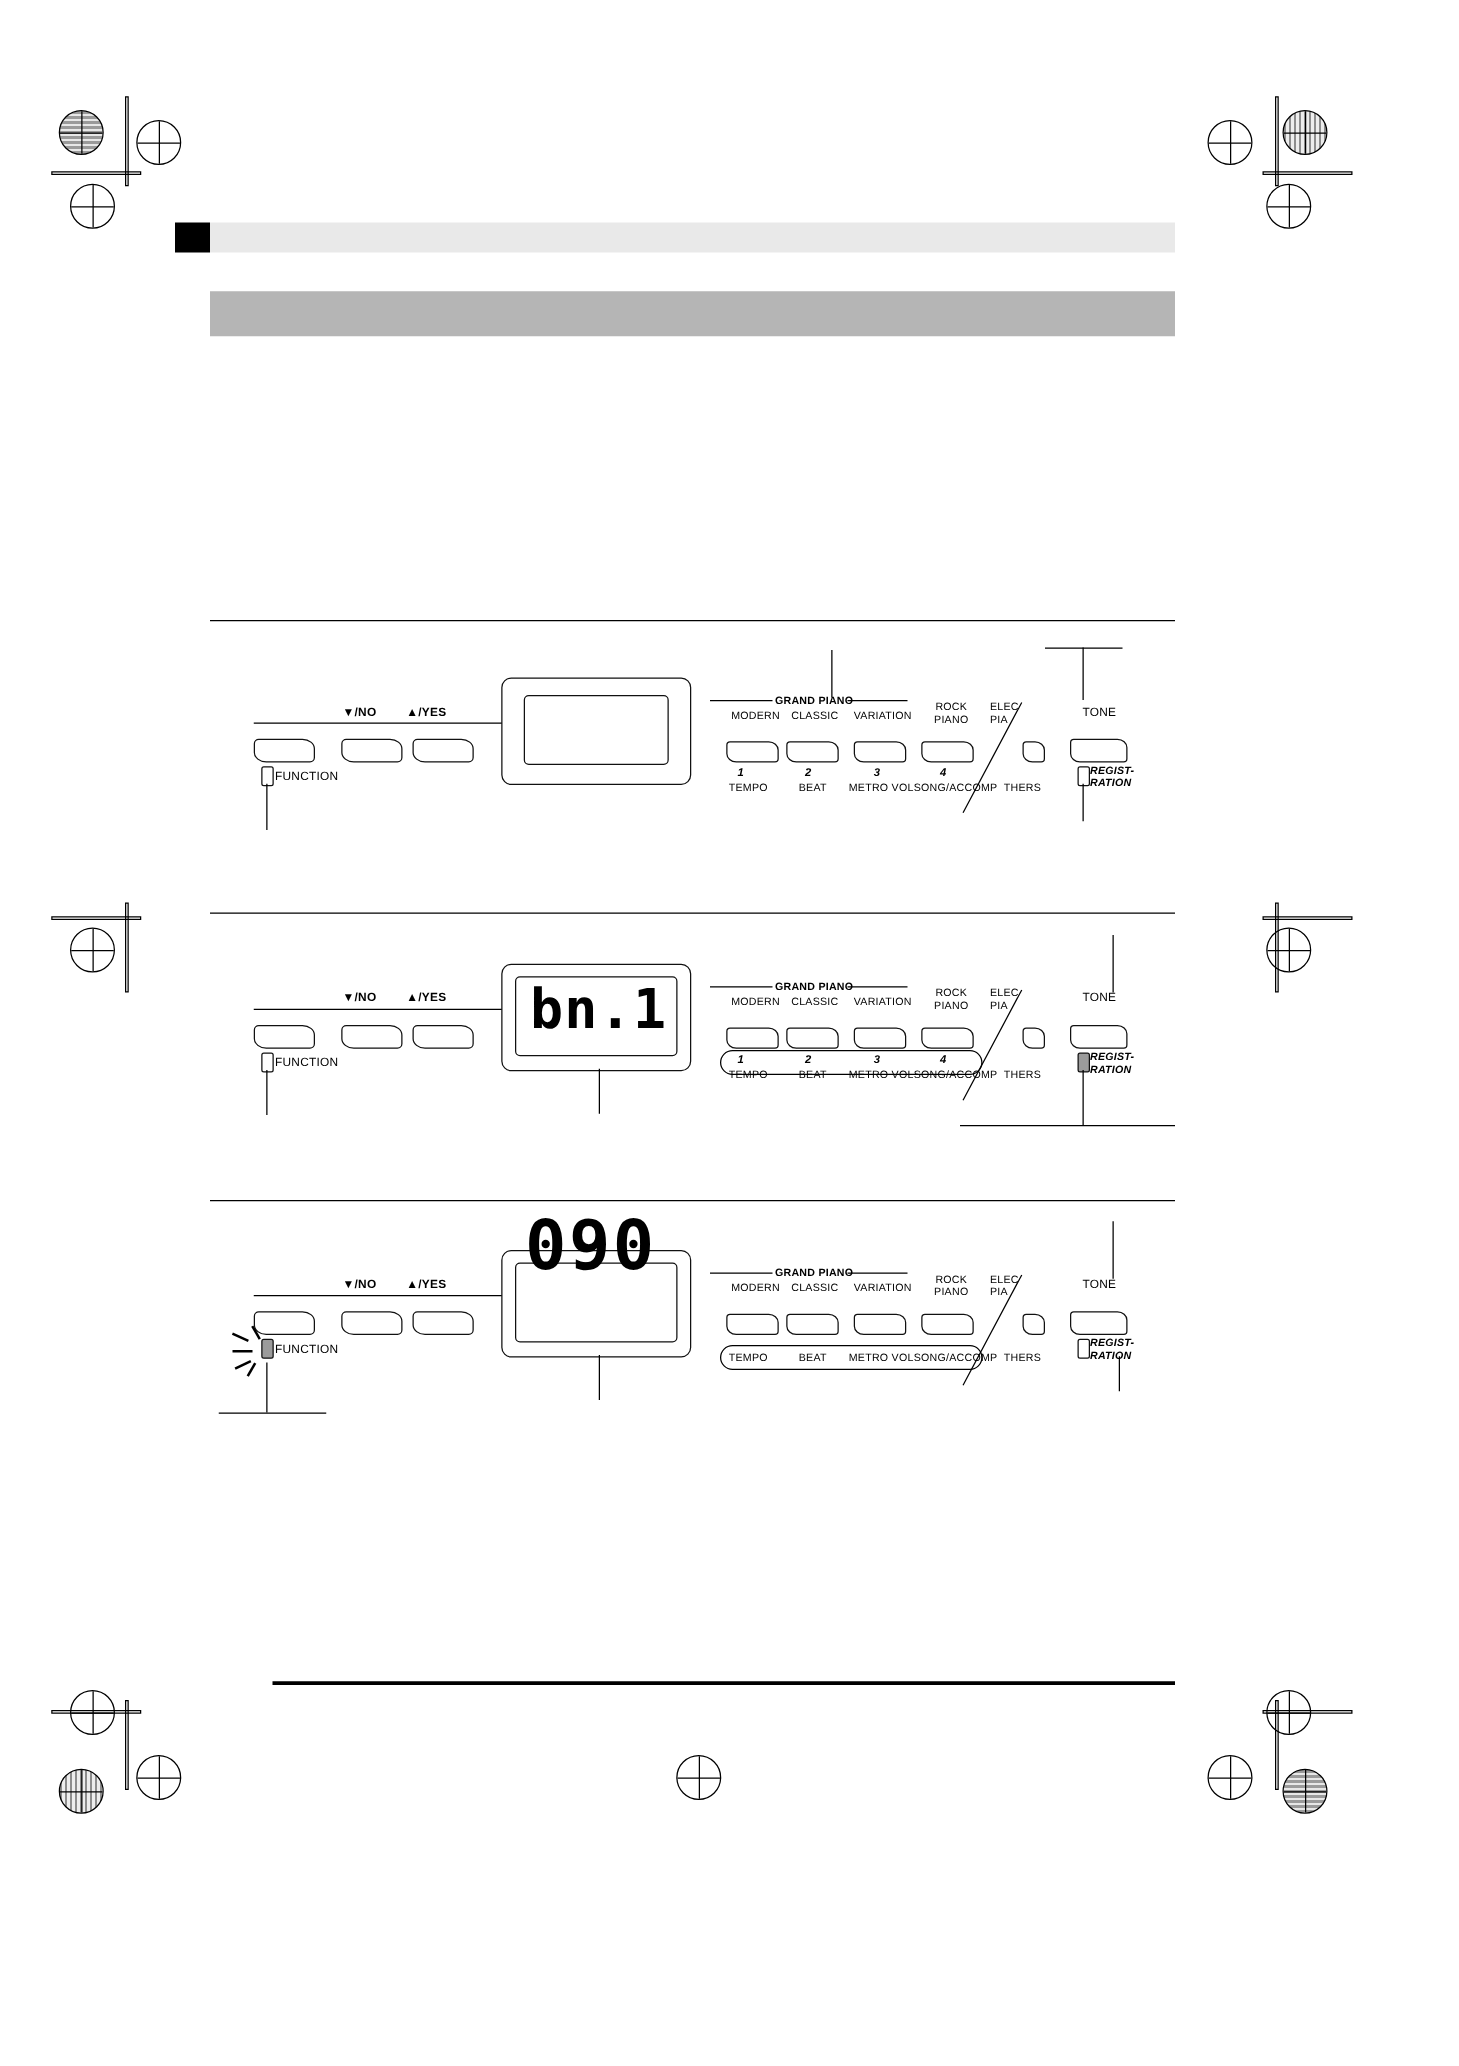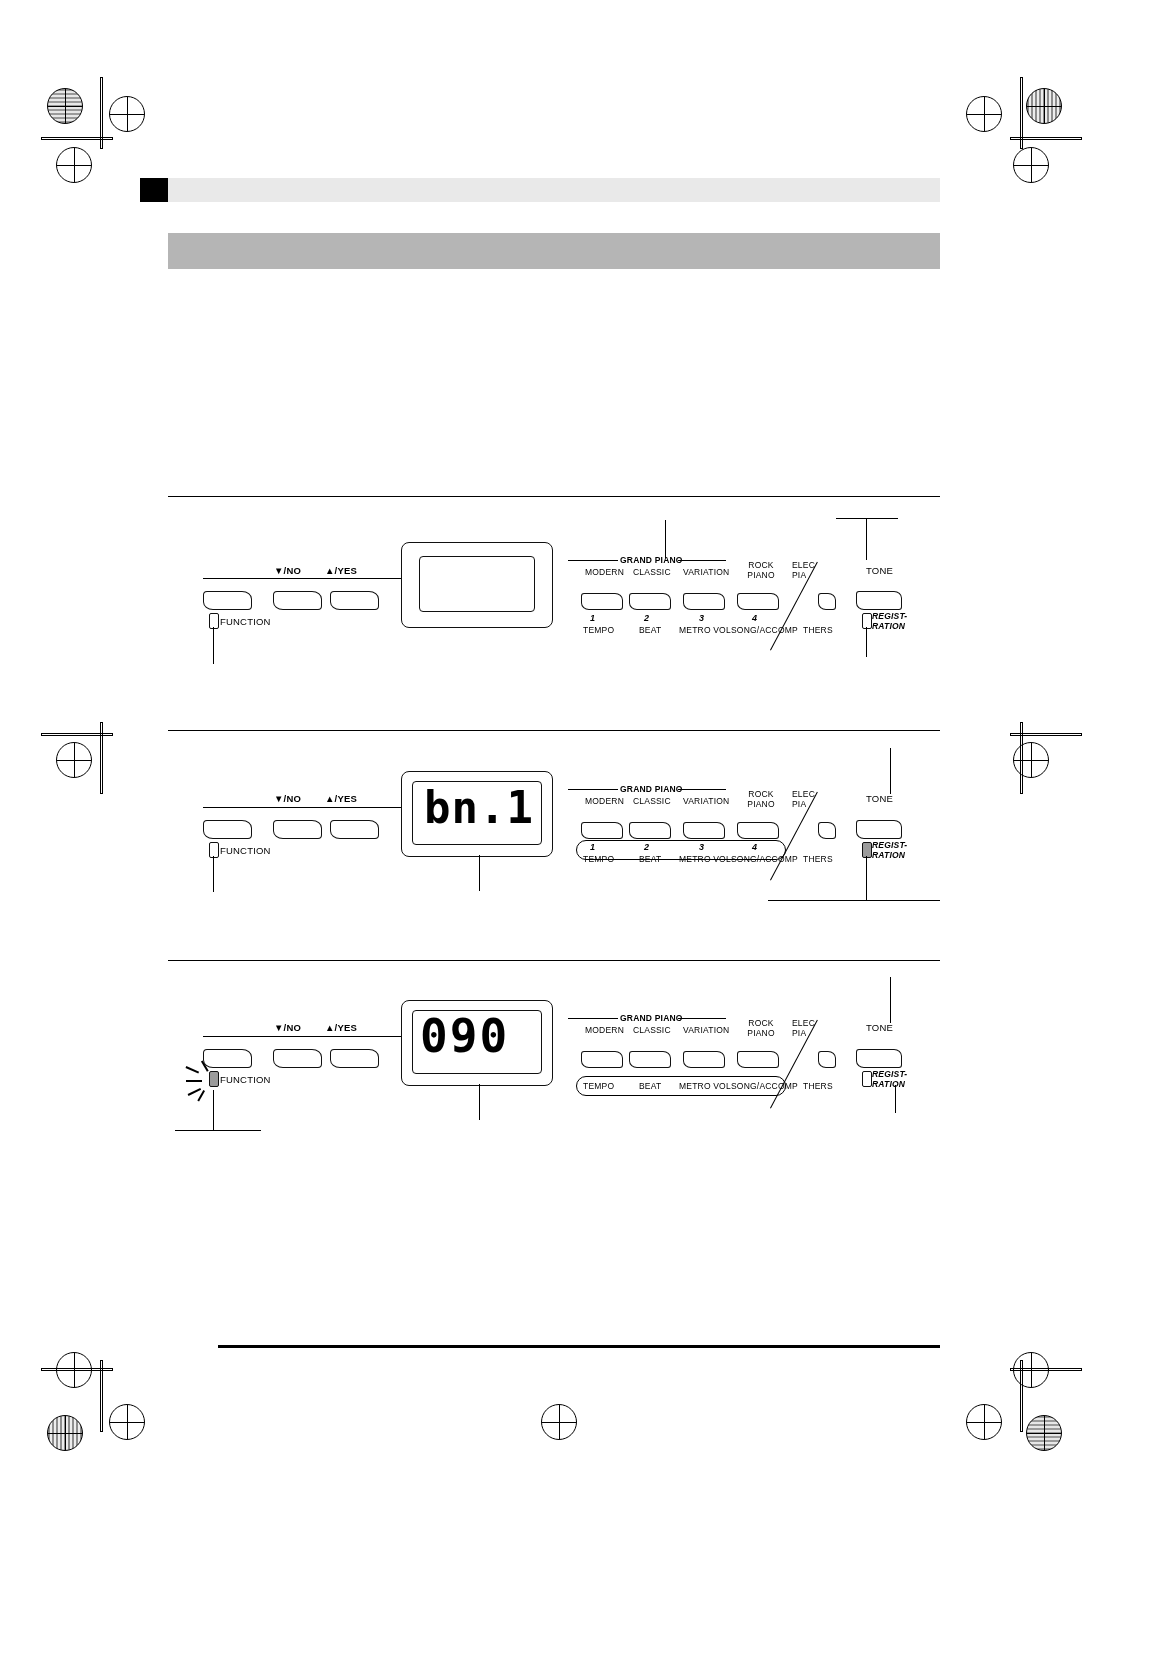--- a/index.html
+++ b/index.html
@@ -242,21 +242,21 @@
       <i style="left:16px;top:0px;width:12px;transform:rotate(60deg);"></i>
       <i style="left:12px;top:40px;width:12px;transform:rotate(-60deg);"></i>
     </div>
 
     <div class="ln v" style="left:213px;top:1090px;height:40px;"></div>
     <div class="ln h" style="left:175px;top:1130px;width:86px;"></div>
     <div class="ln h" style="left:203px;top:1036px;width:200px;"></div>
 
     <div class="screen-outer" style="left:401px;top:1000px;width:150px;height:84px;"></div>
     <div class="screen-inner" style="left:412px;top:1010px;width:128px;height:62px;"></div>
-    <div class="seg" style="left:420px;top:1009px;font-size:46px;letter-spacing:2px;">090</div>
+    <div class="seg" style="left:420px;top:964px;font-size:55px;letter-spacing:2px;">090</div>
     <div class="ln v" style="left:479px;top:1084px;height:36px;"></div>
 
     <div class="grandpiano-rule" style="left:568px;top:1018px;width:50px;"></div>
     <div class="grandpiano-rule" style="left:678px;top:1018px;width:48px;"></div>
     <div class="lbl b" style="left:620px;top:1013px;font-size:8.5px;">GRAND PIANO</div>
 
     <div class="lbl" style="left:585px;top:1025px;font-size:8.5px;">MODERN</div>
     <div class="lbl" style="left:633px;top:1025px;font-size:8.5px;">CLASSIC</div>
     <div class="lbl" style="left:683px;top:1025px;font-size:8.5px;">VARIATION</div>
     <div class="lbl" style="left:744px;top:1018px;font-size:8.5px;text-align:center;width:34px;line-height:10px;">ROCK<br>PIANO</div>

